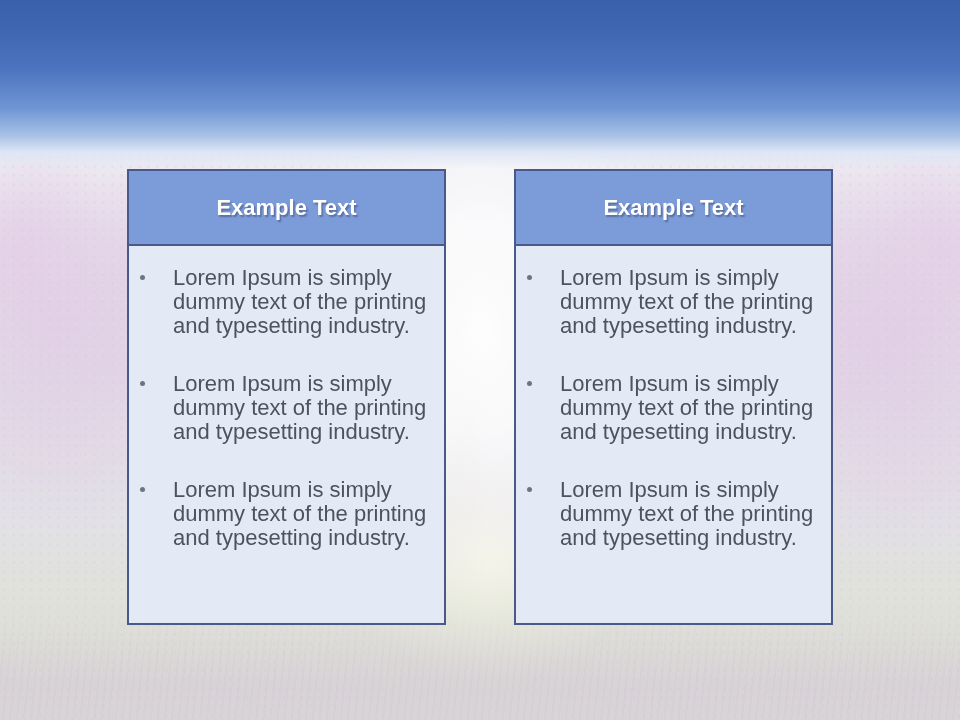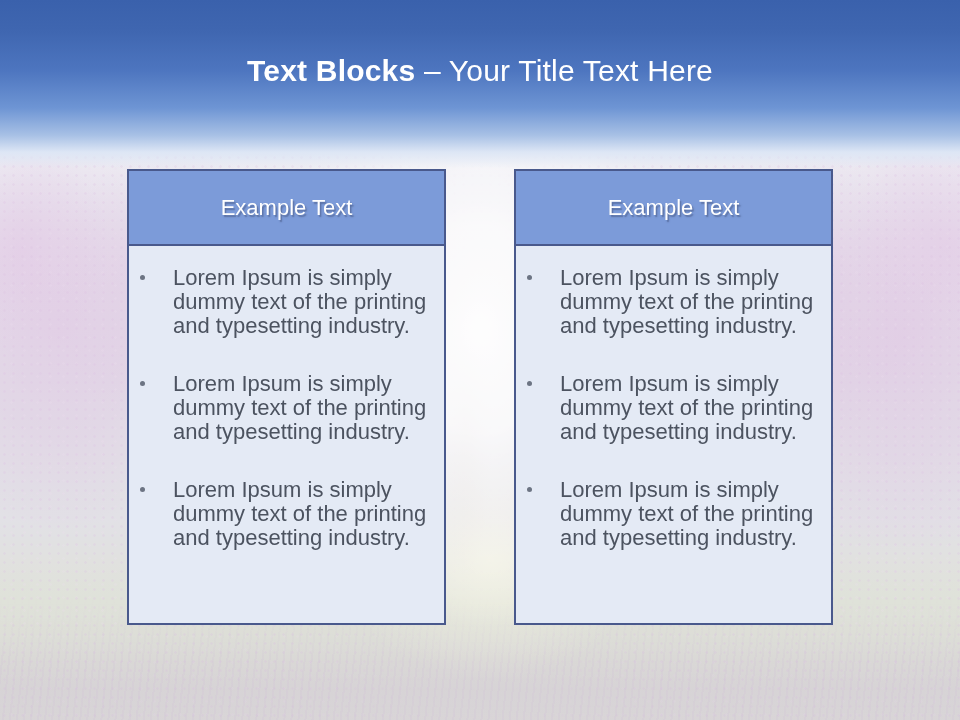--- a/index.html
+++ b/index.html
@@ -184,21 +184,21 @@
     height: 73px;
     flex: 0 0 73px;
     background: #7c9bd9;
     border-bottom: 2px solid #49598c;
     display: flex;
     align-items: center;
     justify-content: center;
   }
   .card-header-text {
     color: #ffffff;
-    font-weight: normal;
+    font-weight: bold;
     font-size: 22px;
     line-height: 26px;
     text-shadow: 1.5px 1.5px 1.5px rgba(60,75,115,0.55);
   }
 
   .card-body {
     flex: 1 1 auto;
     padding: 20px 12px 0 8px;
     box-sizing: border-box;
   }
@@ -235,23 +235,20 @@
   <div class="bg-layer bg-base"></div>
   <div class="bg-layer bg-tree-left"></div>
   <div class="bg-layer bg-tree-right"></div>
   <div class="bg-layer bg-trunk"></div>
   <div class="bg-layer bg-speckle"></div>
   <div class="bg-layer bg-meadow"></div>
   <div class="bg-layer bg-glow"></div>
   <div class="bg-layer bg-wash"></div>
 
   <div class="title-band"></div>
-  <div class="slide-title">
-    <span class="strong">Text Blocks </span><span class="light">– </span><span class="light">Your Title Text Here</span>
-  </div>
 
   <div class="card card-left">
     <div class="card-header">
       <span class="card-header-text">Example Text</span>
     </div>
     <div class="card-body">
       <ul class="bullet-list">
         <li class="bullet-item">
           <span class="bullet-dot"></span>
           <span>Lorem Ipsum is simply dummy text of the printing and typesetting industry.</span>

